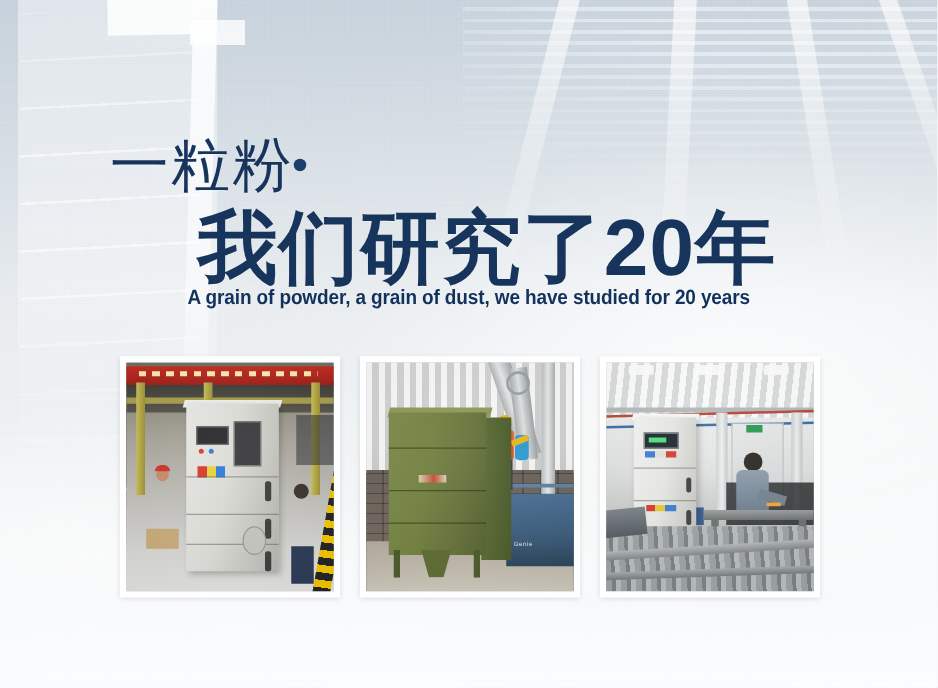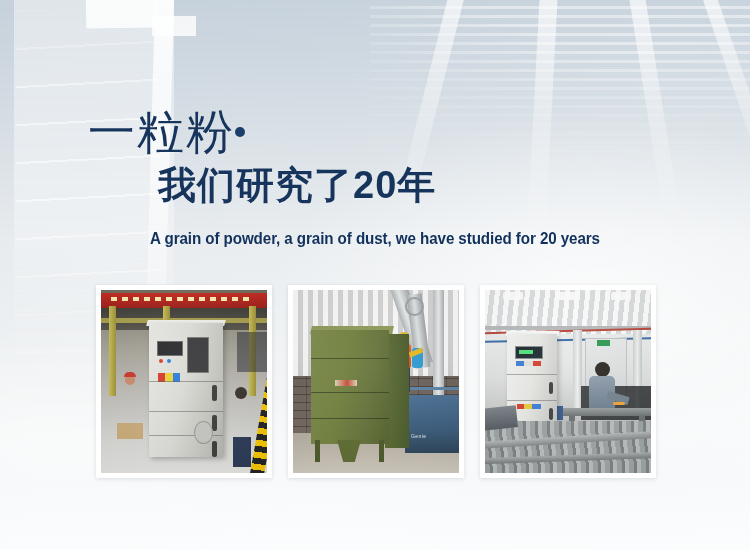--- a/index.html
+++ b/index.html
@@ -159,21 +159,21 @@
   .hl-dot {
     width: 10px; height: 10px;
     border-radius: 50%;
     background: #1b3f6b;
     flex: 0 0 auto;
   }
   .hl-line2 {
     position: absolute;
     left: 158px; top: 166px;
     color: #17355c;
-    font-size: 38px;
+    font-size: 64px;
     font-weight: bold;
     letter-spacing: 1px;
     line-height: 1;
     white-space: nowrap;
     text-shadow: 0 1px 0 rgba(255,255,255,0.35);
   }
   .hl-sub {
     position: absolute;
     left: 0; top: 229px;
     width: 750px;

